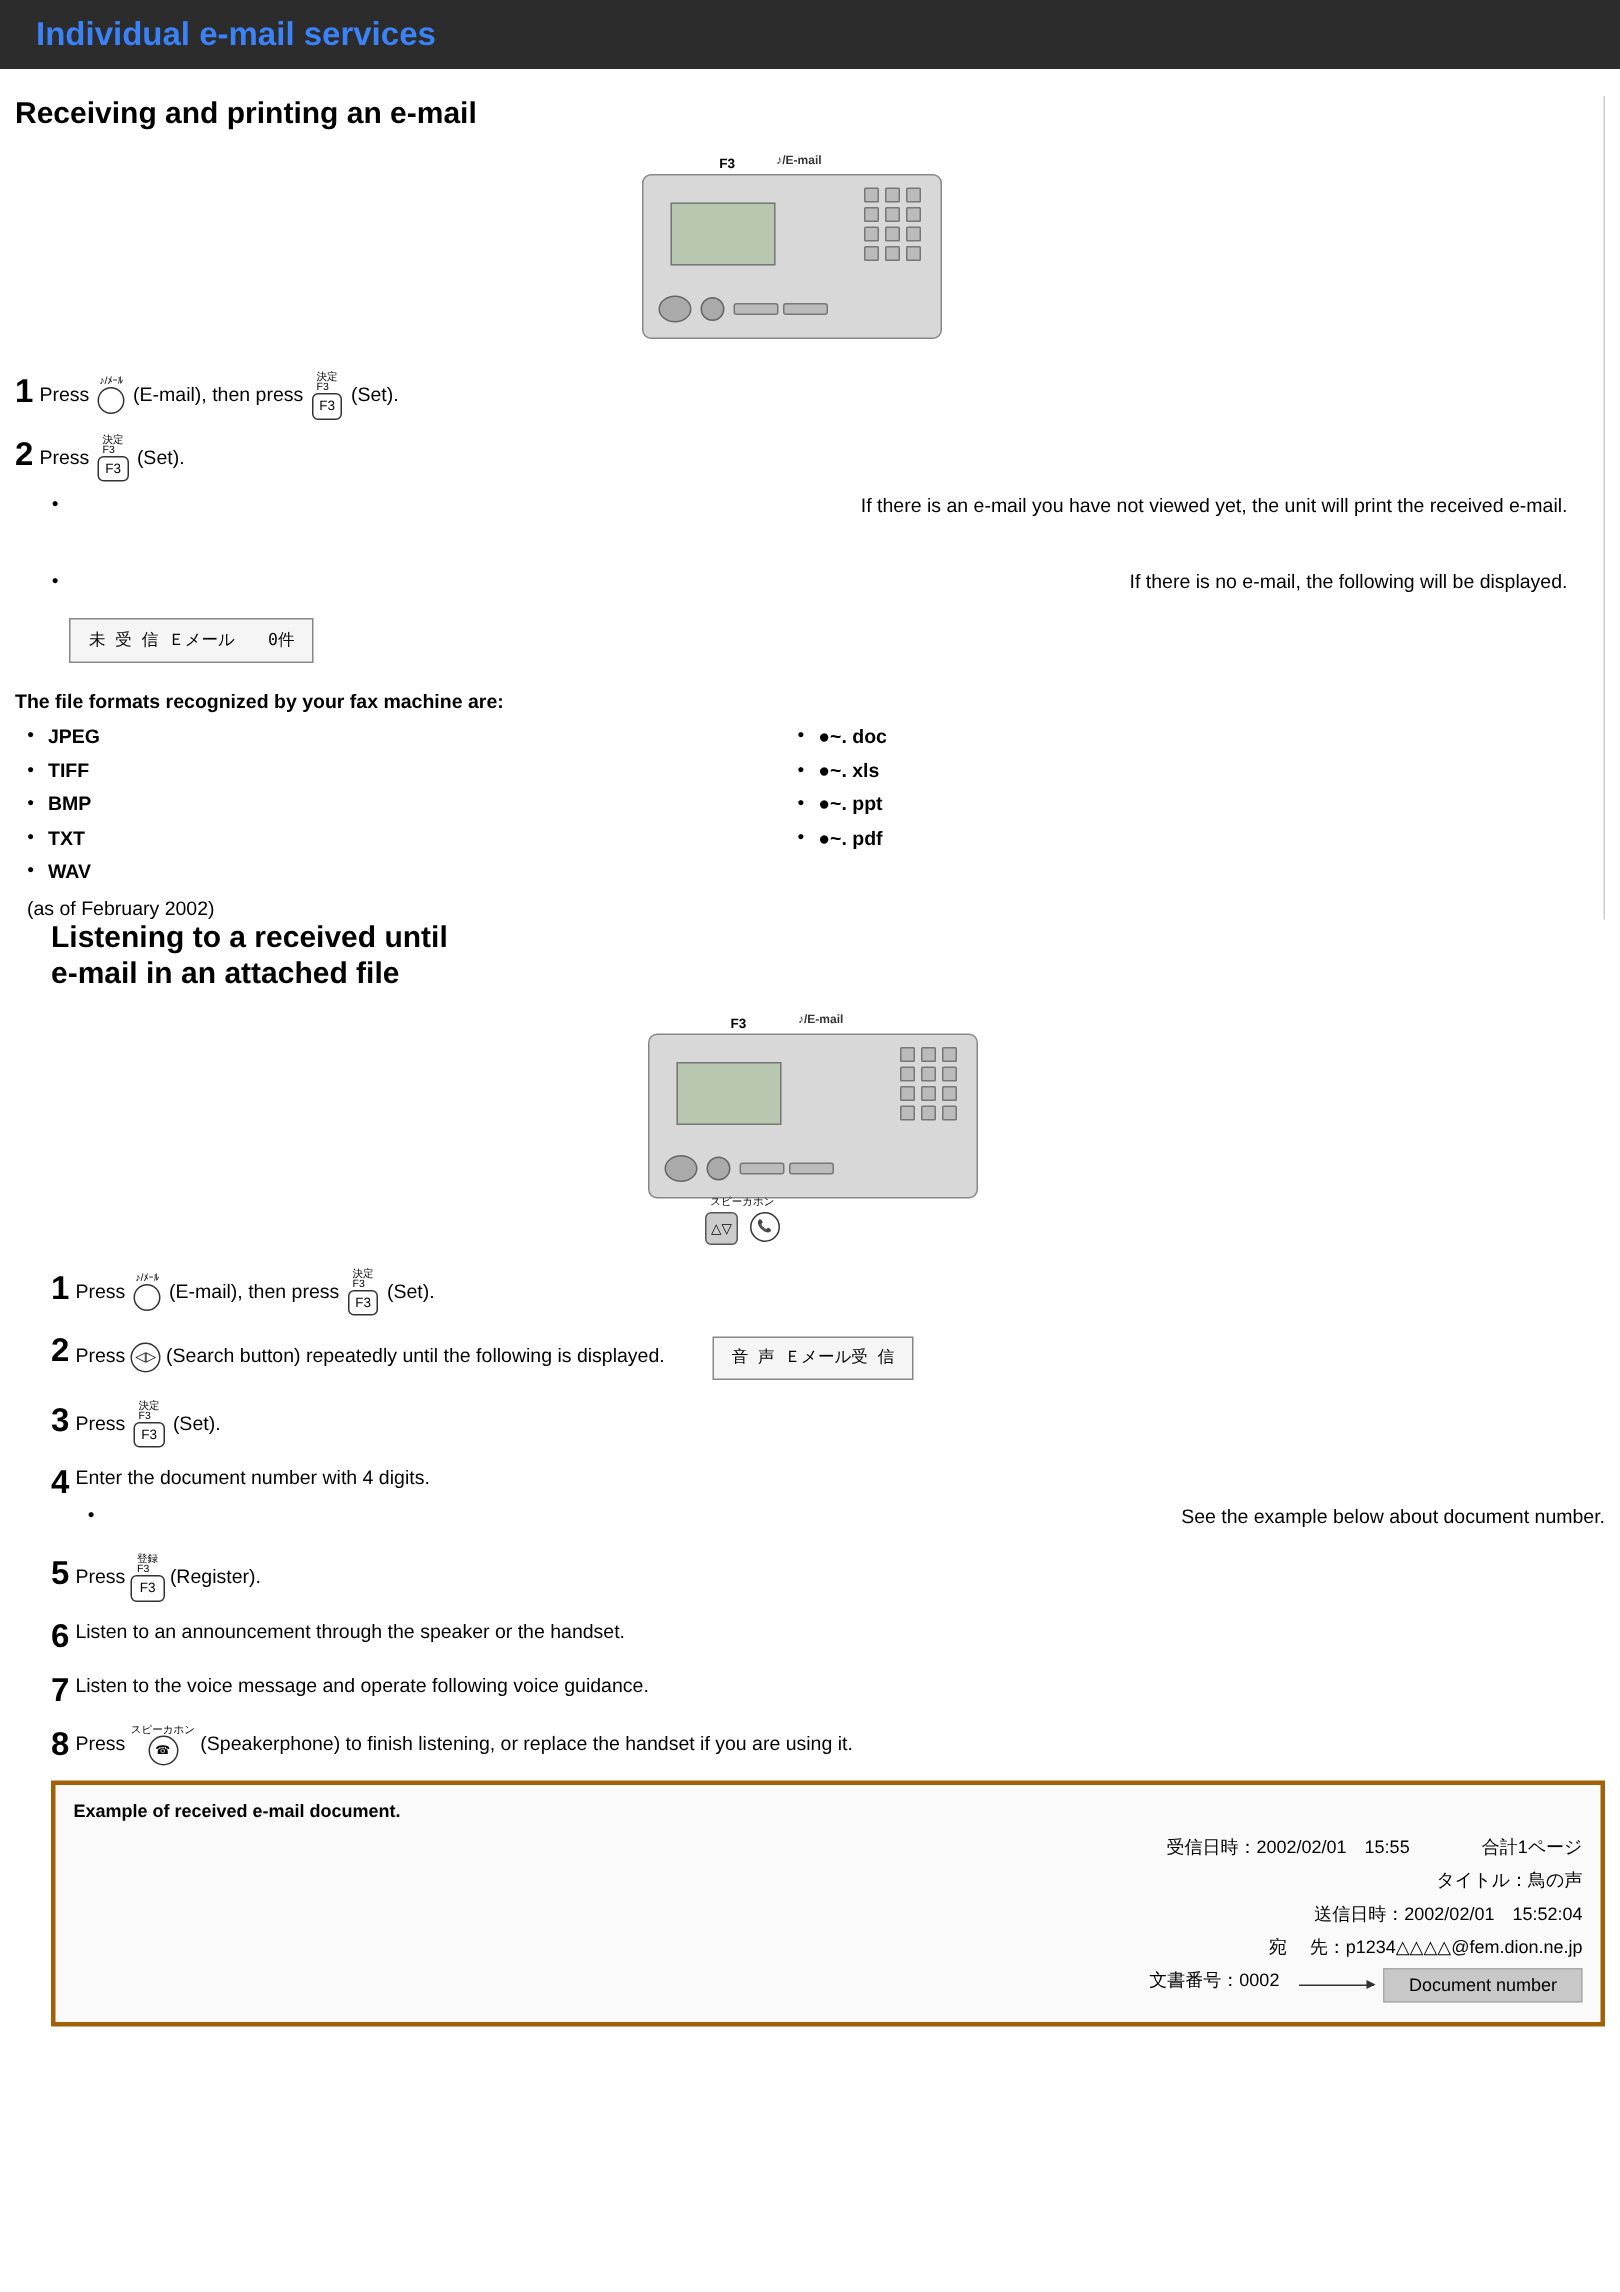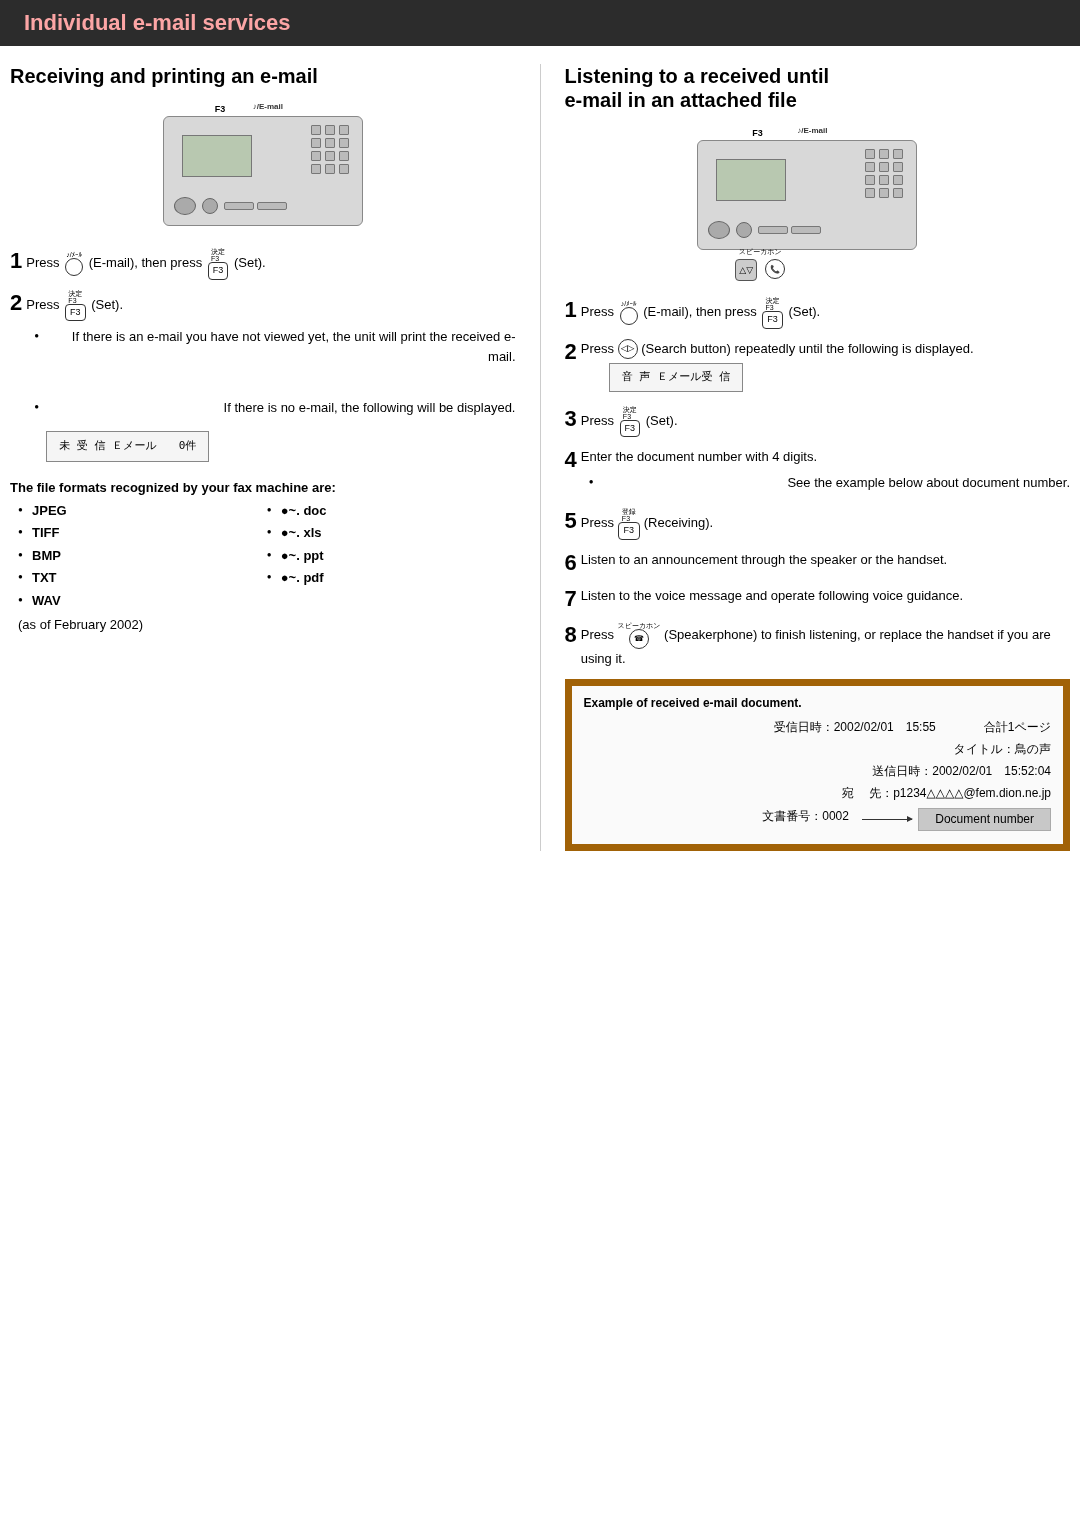--- a/index.html
+++ b/index.html
@@ -7,31 +7,32 @@
       font-family: Arial, Helvetica, sans-serif;
       font-size: 13px;
       background: #fff;
       color: #000;
       width: 1080px;
       min-height: 1528px;
     }
 
     .page-header {
       background: #2c2c2c;
-      color: #fca5a5;
+      color: #3b82f6;
       padding: 10px 24px;
       font-size: 22px;
       font-weight: bold;
       margin-bottom: 18px;
     }
 
     .two-col {
       display: flex;
       gap: 0;
       padding: 0 10px;
+      flex-direction: column;
     }
 
     .left-col {
       flex: 1;
       padding-right: 24px;
       border-right: 1px solid #ccc;
     }
 
     .right-col {
       flex: 1;
@@ -176,21 +177,21 @@
     .note-section {
       margin-top: 10px;
     }
 
     .note-title {
       font-weight: bold;
       margin-bottom: 4px;
     }
 
     .example-box {
-      border: 7px solid #a16207;
+      border: 3px solid #a16207;
       padding: 10px 12px;
       margin-top: 10px;
       font-size: 12px;
       background: #fafafa;
     }
 
     .example-title {
       font-weight: bold;
       margin-bottom: 8px;
     }
@@ -560,21 +561,21 @@
     </div>
 
     <div class="step-line">
       <span class="step-num">5</span>
       <div class="step-content">
         <span>Press</span>
         <span class="register-icon">
           <span class="register-top">登録<br>F3</span>
           <span class="register-btn">F3</span>
         </span>
-        <span>(Receiving).</span>
+        <span>(Register).</span>
       </div>
     </div>
 
     <div class="step-line">
       <span class="step-num">6</span>
       <div class="step-content">
         <span>Listen to an announcement through the speaker or the handset.</span>
       </div>
     </div>
 

